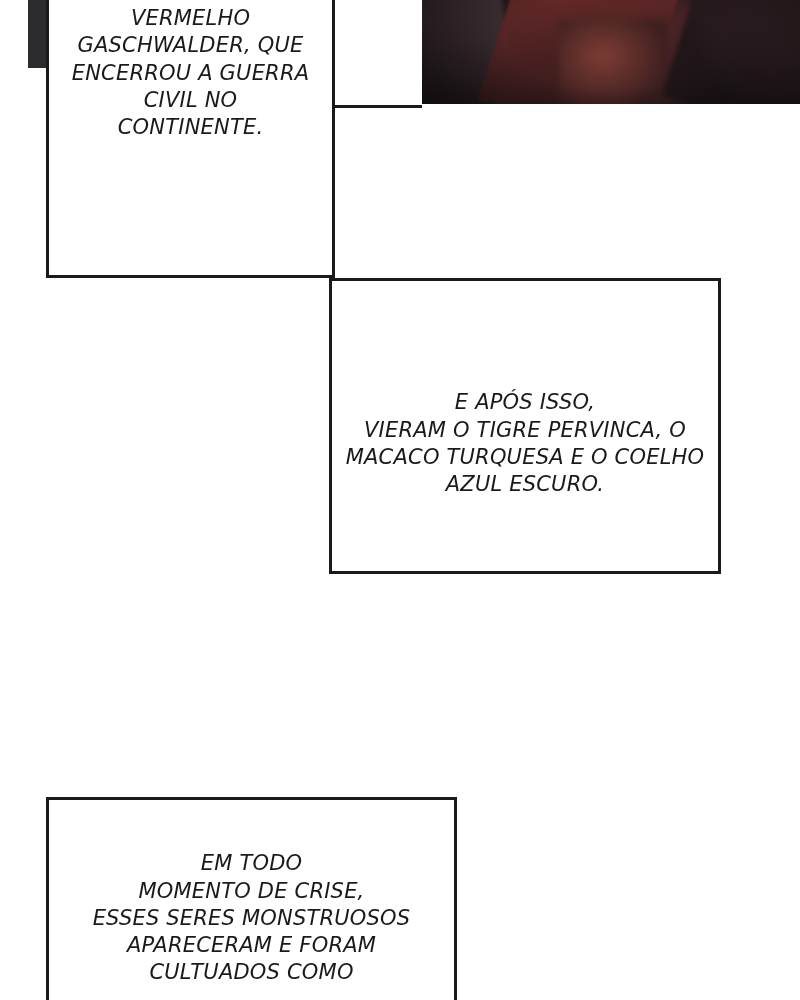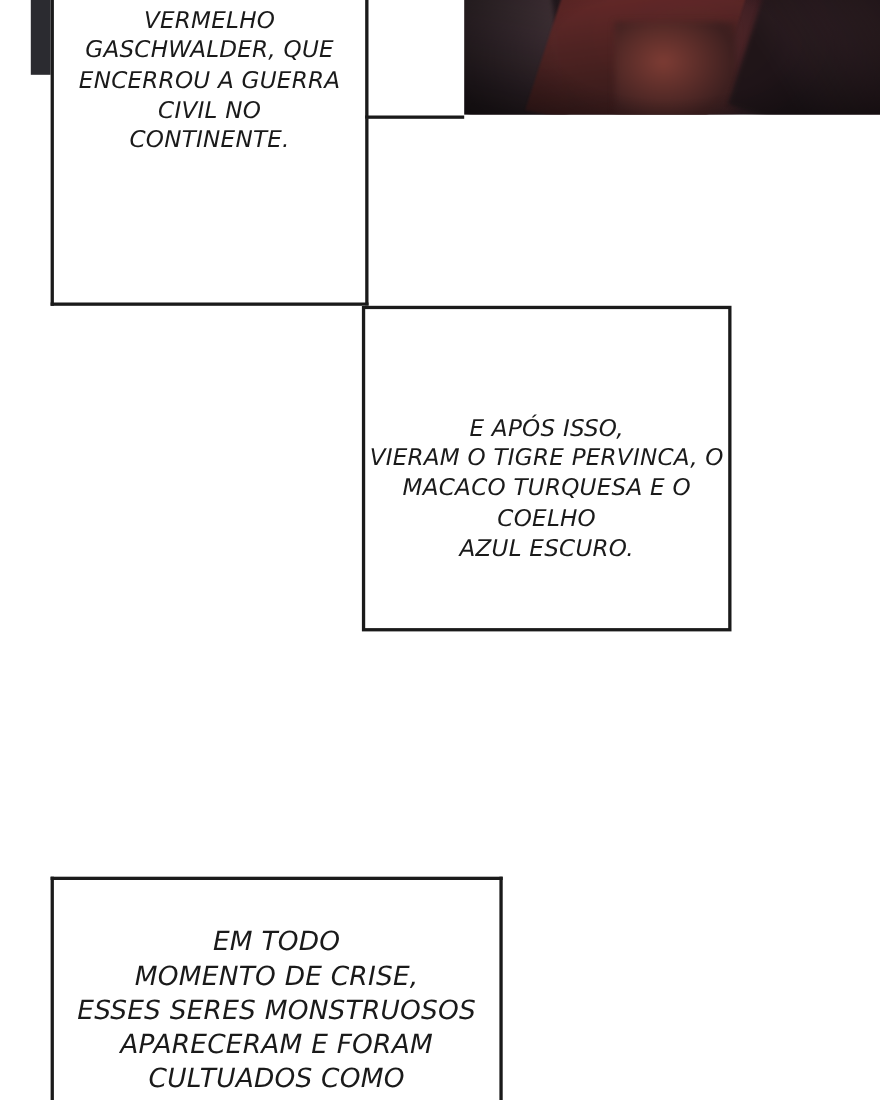--- a/index.html
+++ b/index.html
@@ -157,38 +157,38 @@
     top: 0px;
     width: 84px;
     height: 105px;
     background: #ffffff;
   }
 
   
   #bubble-2 {
     left: 329px;
     top: 278px;
-    width: 336px;
+    width: 392px;
     height: 296px;
   }
   #bubble-2 .txt {
     font-size: 21px;
     transform: translateY(18px);
   }
 
   
   #bubble-3 {
     left: 46px;
     top: 797px;
     width: 411px;
     height: 260px;
     border-bottom: none;
   }
   #bubble-3 .txt {
-    font-size: 24px;
+    font-size: 21px;
     transform: translateY(-10px);
   }
 </style>
 </head>
 <body>
 
 <div class="page">
 
   <div class="art-panel">
     <div class="art-bg"></div>

